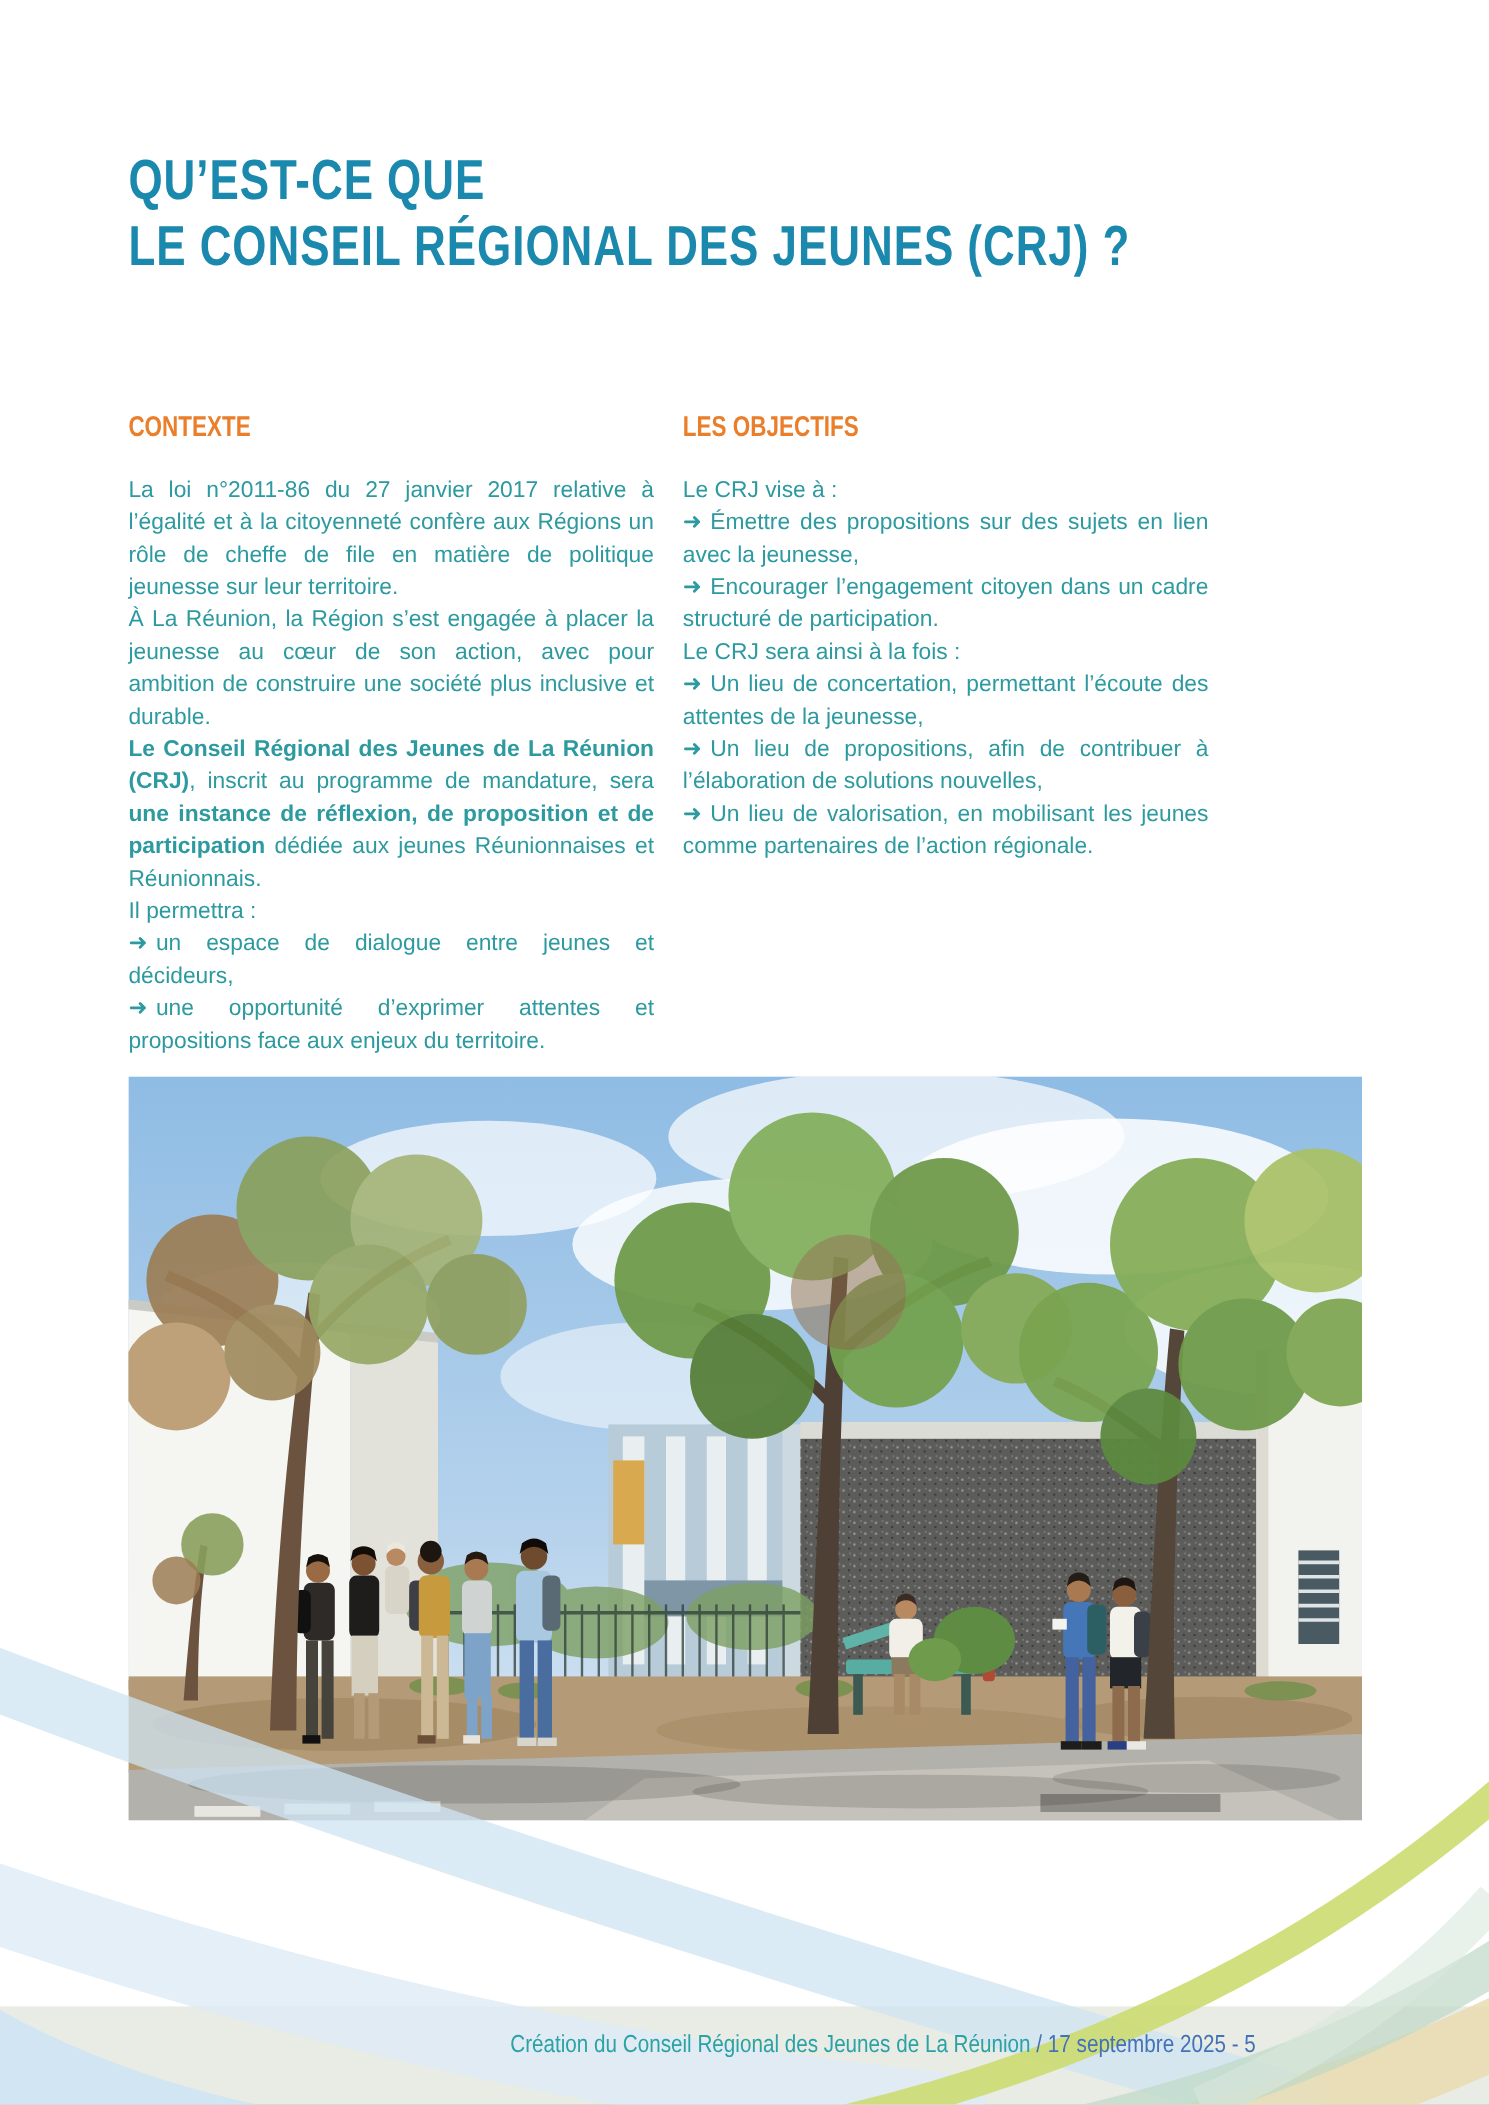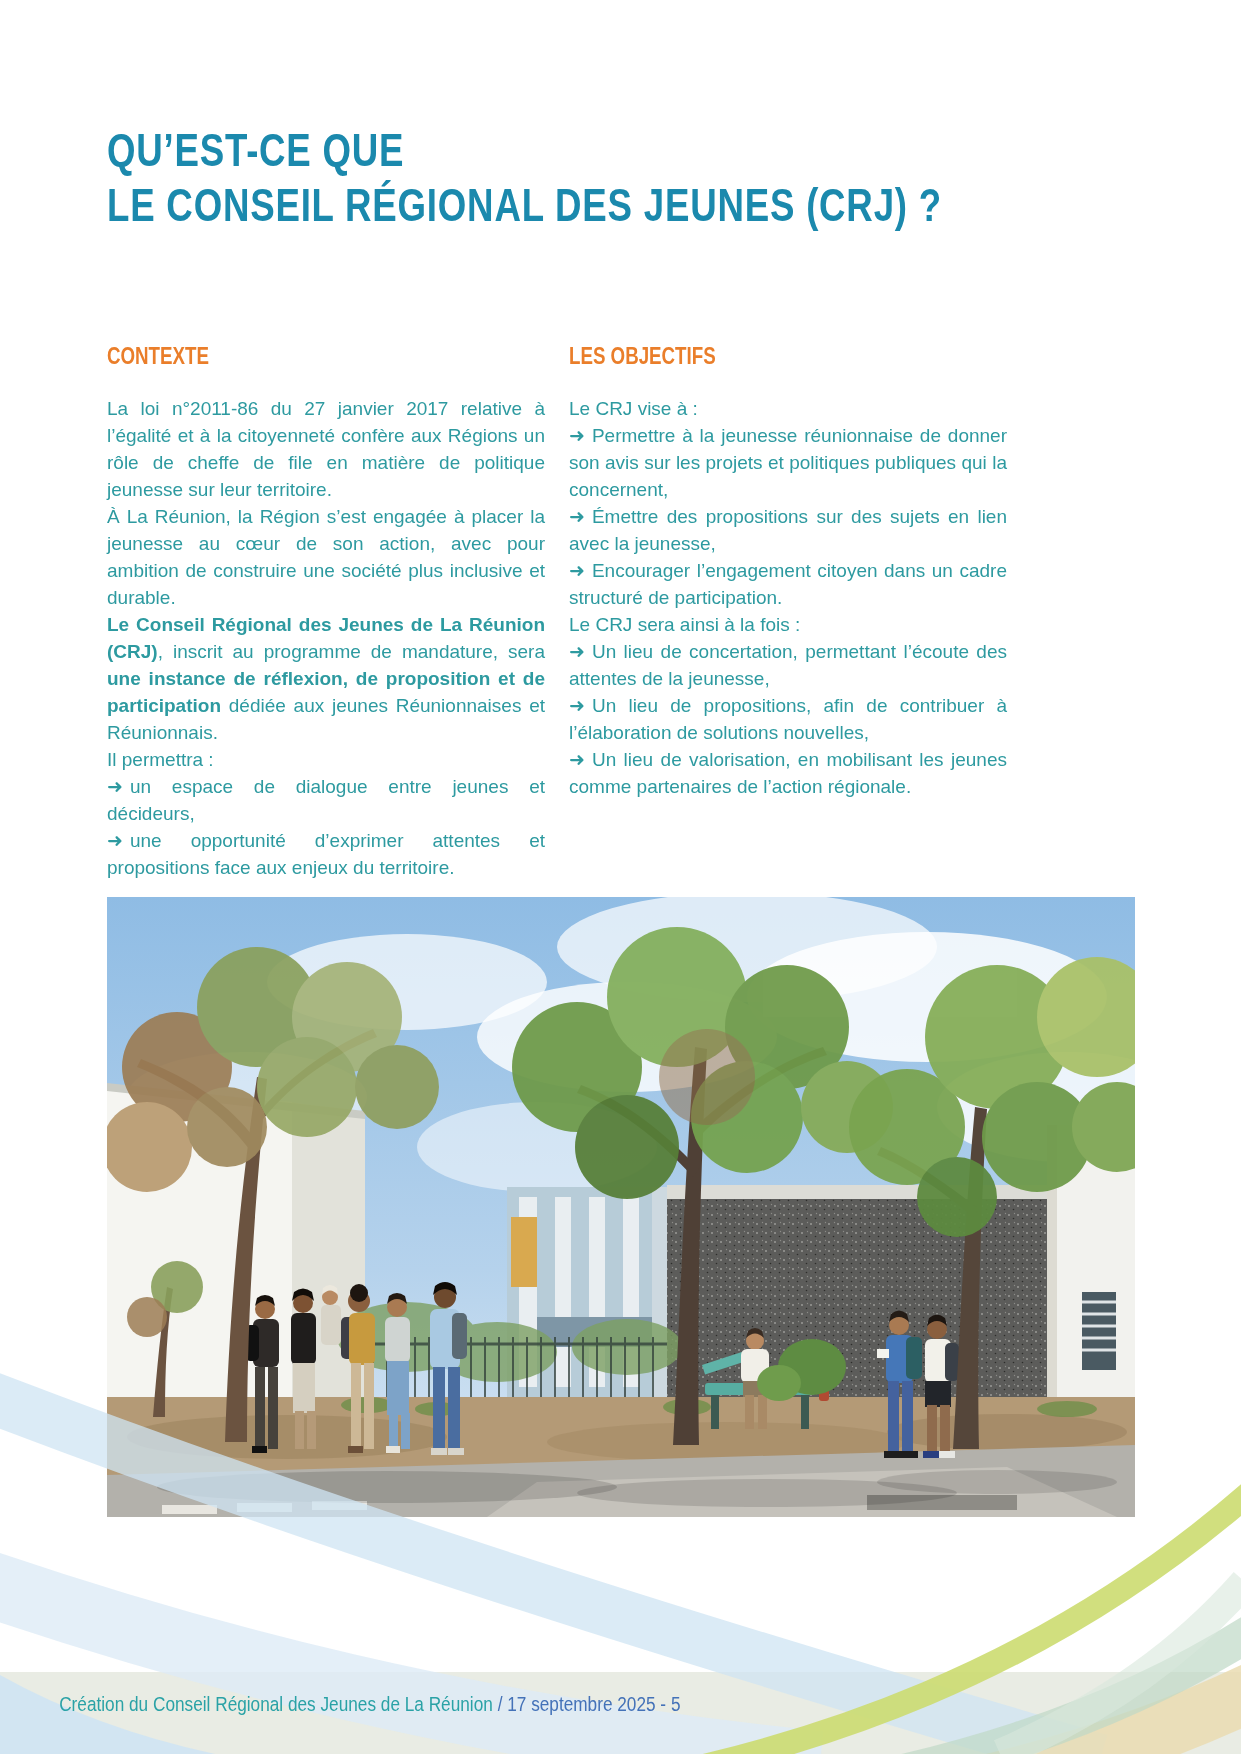--- a/index.html
+++ b/index.html
@@ -17,21 +17,21 @@
   .col p{margin:0;}
   .gap-top{margin-top:27px;}
   b{font-weight:bold;}
   .arrow{font-family:"DejaVu Sans","Liberation Sans",sans-serif;padding-right:7px;}
 
   .photo{position:absolute;left:107px;top:897px;width:1028px;height:620px;}
   .photo svg{display:block;}
 
   .deco{position:absolute;left:0;top:1330px;width:1241px;height:424px;pointer-events:none;}
 
-  .footer-text{position:absolute;left:0;top:1690px;width:1106px;text-align:left;
+  .footer-text{position:absolute;left:0;top:1690px;width:1106px;text-align:right;
                font-size:20.5px;line-height:28px;}
   .footer-main{color:#2aa2a6;}
   .footer-meta{color:#4472b8;}
 </style>
 </head>
 <body>
 
 <div class="page">
 
   <div class="title">
@@ -58,21 +58,20 @@
         </div>
     </div>
 
     <div class="col">
       <div class="col-heading">
         <span class="condensed">LES OBJECTIFS</span>
       </div>
       <p>Le CRJ vise à :</p>
       <div>
 
-          <p><span class="arrow">➜</span><span>Permettre à la jeunesse réunionnaise de donner son avis sur les projets et politiques publiques qui la concernent,</span></p>
 
           <p><span class="arrow">➜</span><span>Émettre des propositions sur des sujets en lien avec la jeunesse,</span></p>
 
           <p><span class="arrow">➜</span><span>Encourager l’engagement citoyen dans un cadre structuré de participation.</span></p>
         </div>
       <p>Le CRJ sera ainsi à la fois :</p>
       <div>
 
           <p><span class="arrow">➜</span><span>Un lieu de concertation, permettant l’écoute des attentes de la jeunesse,</span></p>
 

